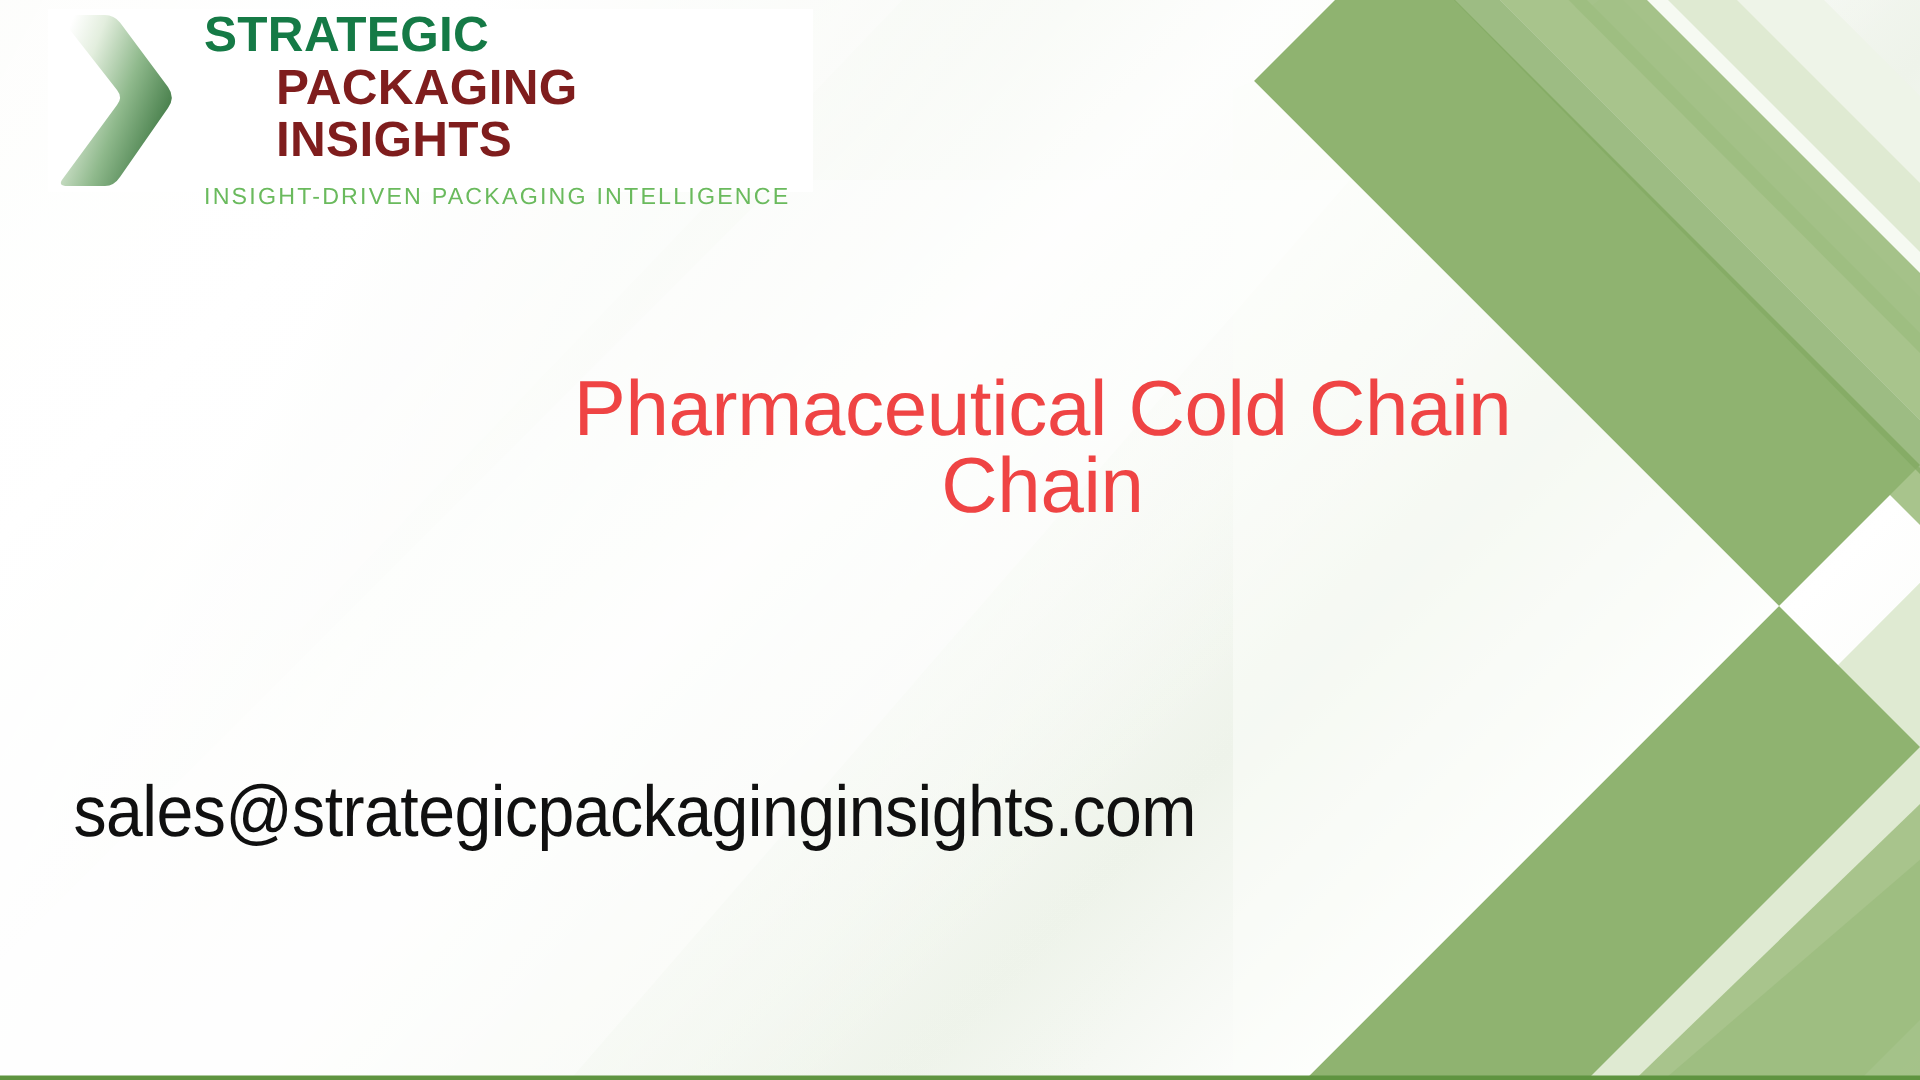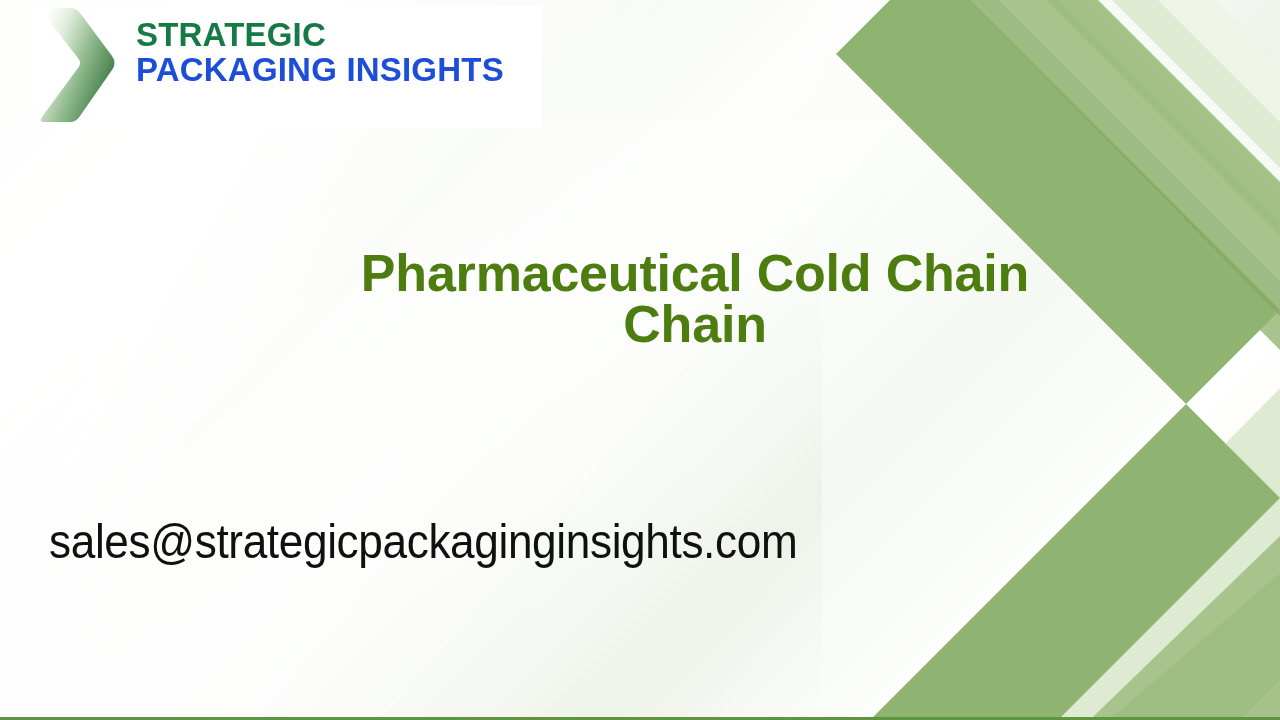--- a/index.html
+++ b/index.html
@@ -57,21 +57,21 @@
 
   
   .logo-box {
     position: absolute;
     left: 32px;
     top: 6px;
     width: 510px;
     height: 122px;
     background: #ffffff;
     display: flex;
-    align-items: flex-start;
+    align-items: center;
   }
   .logo-mark {
     position: relative;
     width: 82px;
     height: 118px;
     flex: 0 0 auto;
     margin-left: 4px;
   }
   .logo-text-col {
     margin-left: 18px;
@@ -91,24 +91,24 @@
     margin-top: 13px;
   }
 
   
   .title-block {
     position: absolute;
     left: 255px;
     top: 248px;
     width: 880px;
     text-align: center;
-    color: #4d7c0f;
+    color: #ef4444;
     font-size: 52px;
     line-height: 51px;
-    font-weight: 700;
+    font-weight: 400;
     letter-spacing: -0.2px;
   }
   .title-line { display: block; white-space: nowrap; }
 
   
   .email {
     position: absolute;
     left: 49px;
     top: 511px;
     font-family: "Liberation Sans Narrow", "Liberation Sans", sans-serif;
@@ -223,21 +223,22 @@
                  Q 40 116 34 116
                  L 9 116
                  Q 2 116 6 111
                  L 42 62
                  Q 46 57 42 52
                  Z" fill="url(#chevGrad)"></path>
       </svg>
     </div>
     <div class="logo-text-col">
       <div class="logo-line" style="color:#157a46;">STRATEGIC</div>
-      <div class="logo-line" style="color:#1d4ed8;">PACKAGING INSIGHTS</div>
+      <div class="logo-line" style="color:#7f1d1d;margin-left:48px;">PACKAGING INSIGHTS</div>
+      <div class="logo-tagline" style="color:#6aba5d;">INSIGHT-DRIVEN PACKAGING INTELLIGENCE</div>
     </div>
   </div>
 
   <div class="title-block">
     <span class="title-line">Pharmaceutical Cold Chain</span>
     <span class="title-line">Chain</span>
   </div>
 
   <div class="email">sales@strategicpackaginginsights.com</div>
 

